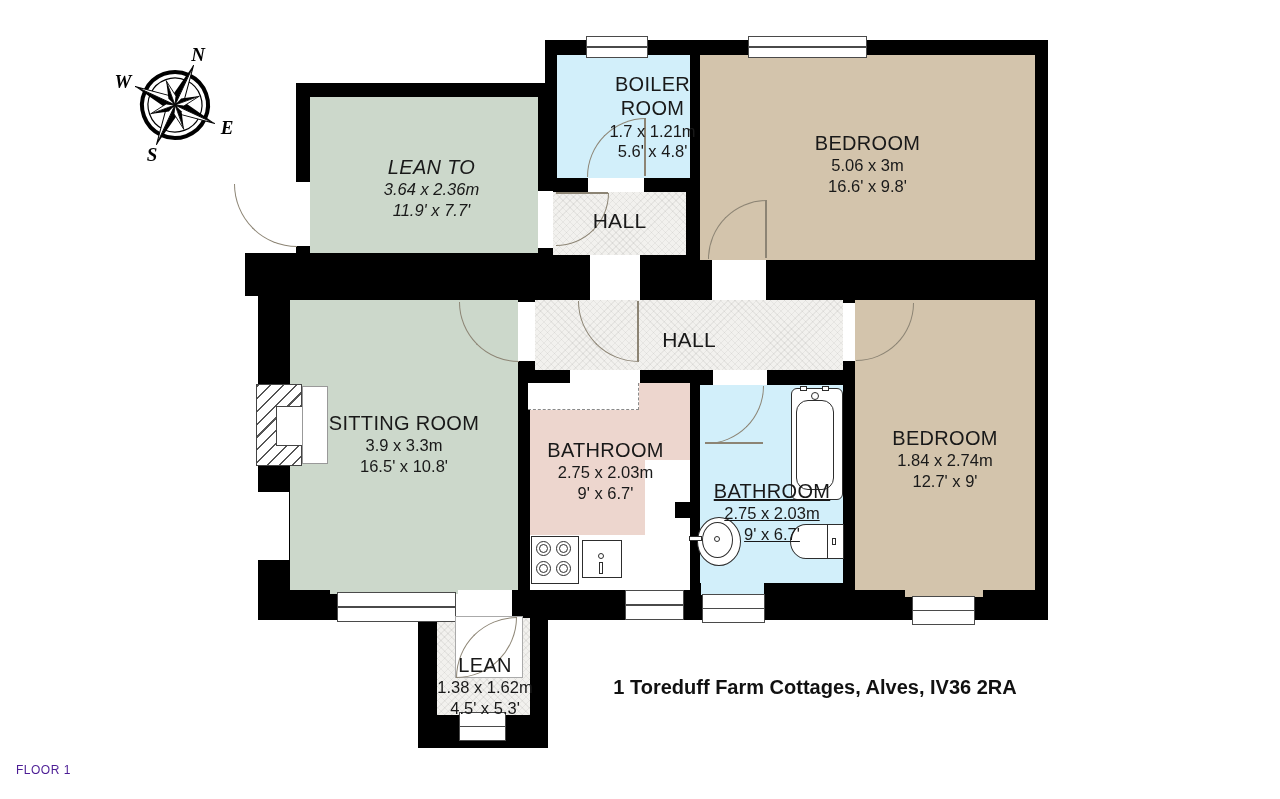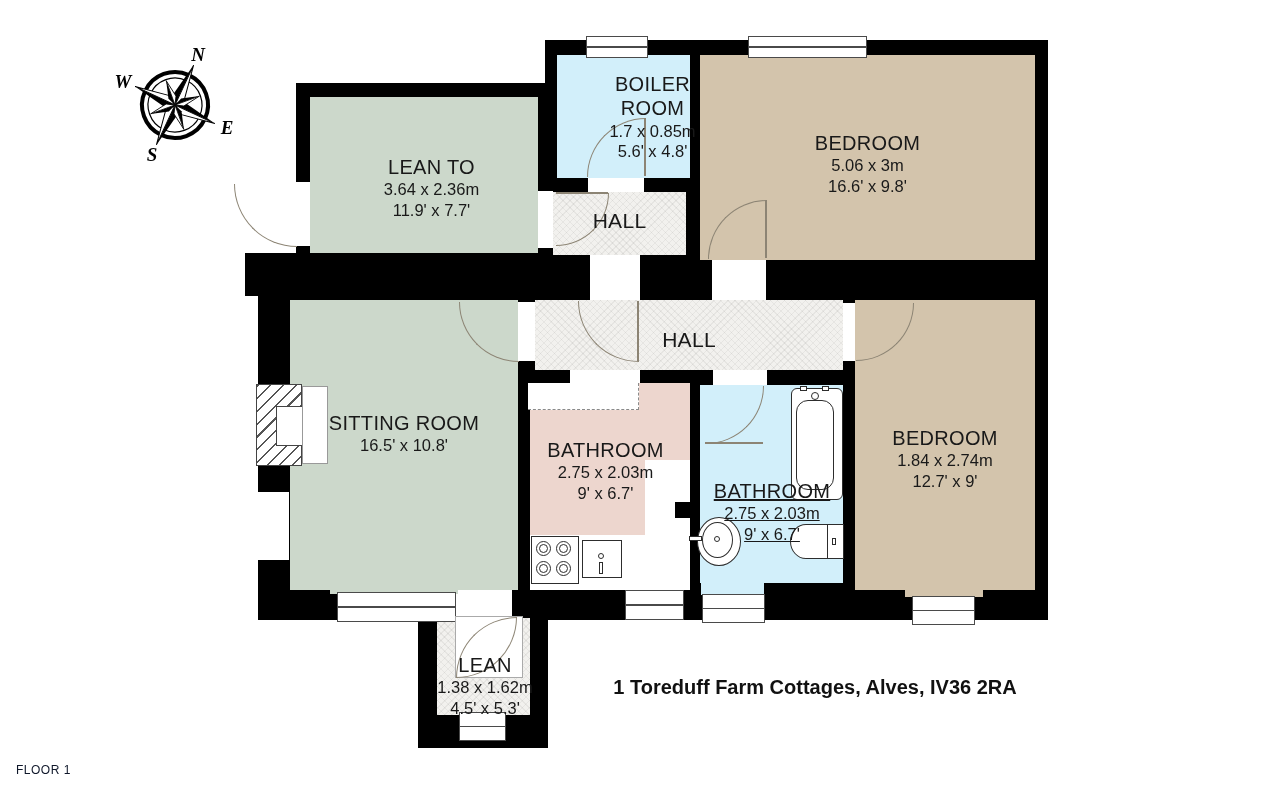--- a/index.html
+++ b/index.html
@@ -23,21 +23,21 @@
   .room-label{position:absolute;text-align:center;color:#191919;line-height:1.22;}
   .room-label .nm{font-size:20px;letter-spacing:.3px;}
   .room-label .dim{font-size:16.5px;}
   .hall-label .nm{font-size:21px;}
   .burner{position:absolute;width:15px;height:15px;border:1.5px solid #2d2d2d;border-radius:50%;box-sizing:border-box;}
   .burner::after{content:"";position:absolute;left:2px;top:2px;right:2px;bottom:2px;border:1.5px solid #2d2d2d;border-radius:50%;}
   #title-text{position:absolute;left:555px;top:676px;width:520px;text-align:center;
               font-size:20px;font-weight:bold;color:#111;}
   #disclaimer-text{position:absolute;left:390px;top:758px;width:620px;text-align:center;
               font-size:17px;color:#1a1a1a;}
-  #floor-label{position:absolute;left:16px;top:763px;font-size:12px;color:#0f172a;letter-spacing:.5px;}
+  #floor-label{position:absolute;left:16px;top:763px;font-size:12px;color:#4c1d95;letter-spacing:.5px;}
   .dashbox{position:absolute;background:#fff;border-right:1.5px dashed #8a8a8a;border-bottom:1.5px dashed #8a8a8a;}
   .thinbox{position:absolute;background:#fff;border:1px solid #aaa;}
 </style>
 </head>
 <body>
 
 <div id="plan">
 
   <div class="wall" style="left:545px;top:40px;width:503px;height:232px;"></div>
   <div class="wall" style="left:296px;top:83px;width:256px;height:184px;"></div>
@@ -172,43 +172,44 @@
           <polygon points="70,70 74,62 70,44" fill="#fff" stroke="#000" stroke-width="0.8"></polygon>
         </g>
       </g>
     </g>
     <text x="93" y="26" font-family="Liberation Serif, serif" font-style="italic" font-weight="bold" font-size="19" text-anchor="middle">N</text>
     <text x="122" y="99" font-family="Liberation Serif, serif" font-style="italic" font-weight="bold" font-size="19" text-anchor="middle">E</text>
     <text x="47" y="126" font-family="Liberation Serif, serif" font-style="italic" font-weight="bold" font-size="19" text-anchor="middle">S</text>
     <text x="18" y="53" font-family="Liberation Serif, serif" font-style="italic" font-weight="bold" font-size="19" text-anchor="middle">W</text>
   </svg>
 
-  <div class="room-label" style="left:310px;top:155px;width:243px;">
+  <div class="room-label" style="left:310px;top:155px;width:243px;font-style:italic;">
     <div class="nm">LEAN TO</div>
     <div class="dim">3.64 x 2.36m</div>
     <div class="dim">11.9' x 7.7'</div>
   </div>
   <div class="room-label" style="left:584px;top:72px;width:137px;">
     <div class="nm">BOILER ROOM</div>
-    <div class="dim">1.7 x 0.85m</div>
+    <div class="dim">1.7 x 1.21m</div>
     <div class="dim">5.6' x 4.8'</div>
   </div>
   <div class="room-label" style="left:700px;top:131px;width:335px;">
     <div class="nm">BEDROOM</div>
     <div class="dim">5.06 x 3m</div>
     <div class="dim">16.6' x 9.8'</div>
   </div>
   <div class="room-label hall-label" style="left:553px;top:208px;width:133px;">
     <div class="nm">HALL</div>
   </div>
   <div class="room-label hall-label" style="left:535px;top:327px;width:308px;">
     <div class="nm">HALL</div>
   </div>
   <div class="room-label" style="left:290px;top:411px;width:228px;">
     <div class="nm">SITTING ROOM</div>
+    <div class="dim">3.9 x 3.3m</div>
     <div class="dim">16.5' x 10.8'</div>
   </div>
   <div class="room-label" style="left:523px;top:438px;width:165px;">
     <div class="nm">BATHROOM</div>
     <div class="dim">2.75 x 2.03m</div>
     <div class="dim">9' x 6.7'</div>
   </div>
   <div class="room-label" style="left:694px;top:479px;width:156px;text-decoration:underline;">
     <div class="nm">BATHROOM</div>
     <div class="dim">2.75 x 2.03m</div>

